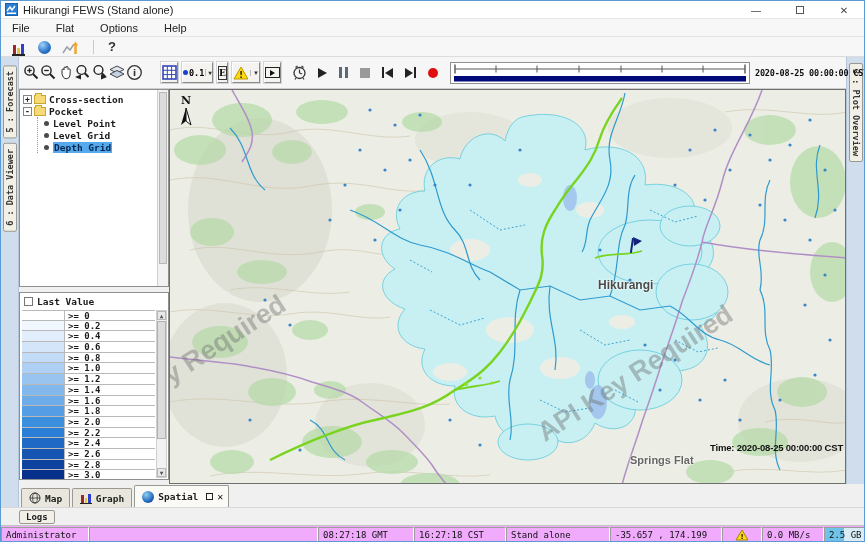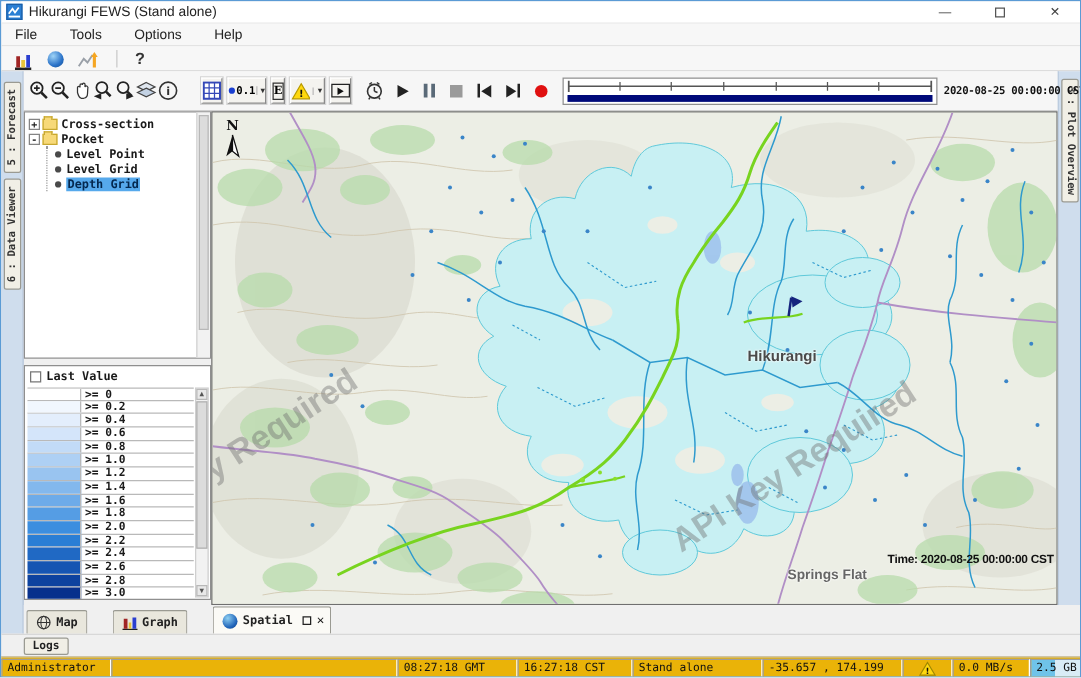--- a/index.html
+++ b/index.html
@@ -101,35 +101,35 @@
   .maplabel { position:absolute; color:#4e4e4e; text-shadow:0 0 2px #fff,0 0 2px #fff; white-space:nowrap;font-weight:bold; }
   .lbl-hikurangi { left:428px; top:188px; font-size:12px; font-weight:bold; color:#4a4a4a; }
   .lbl-springs { left:460px; top:364px; font-size:11px; color:#666; }
   .map-time { position:absolute; right:2px; top:352px; font-family:Liberation Sans, sans-serif; font-weight:bold; font-size:9.5px; letter-spacing:-0.2px; color:#111; }
   .scalebar { position:absolute; left:5px; top:346px; width:235px; height:18px; font-family:"DejaVu Sans Mono",monospace; font-weight:bold; font-size:8.5px; color:#111; }
   .scalebar .num { position:absolute; top:0; }
   .sb-track { position:absolute; left:0; top:10px; width:228px; height:5px; border:1px solid #111; display:flex; }
   .sb-track i { display:block; flex:1; } .sb-track i:nth-child(odd){background:#111;} .sb-track i:nth-child(even){background:#fff;}
 
   
-  .tabsrow { position:absolute; left:18px; top:483px; width:827px; height:23px; background:#f0f0f0; display:flex; align-items:flex-end; gap:20px; padding-left:2px; }
+  .tabsrow { position:absolute; left:18px; top:483px; width:827px; height:23px; background:#f0f0f0; display:flex; align-items:flex-end; gap:2px; padding-left:2px; }
   .btab { display:flex; align-items:center; gap:4px; background:#e9e7dd; border:1px solid #9a9a92; border-bottom:none; border-radius:2px 2px 0 0; height:19px; padding:0 7px; font-family:"DejaVu Sans Mono",monospace; font-weight:bold; font-size:9.5px; color:#222; }
   .btab.active { background:#fbfaf6; height:22px; padding-right:5px; }
   .tabctl { display:flex; align-items:center; gap:4px; margin-left:4px; }
   .tabctl .maxbox { width:7px; height:7px; border:1.5px solid #222; }
   .tabctl .closex { font-size:10px; font-weight:bold; color:#111; }
   .mini-globe-wire { width:12px; height:12px; }
   .mini-bars { display:flex; align-items:flex-end; gap:1px; height:11px; border-bottom:1.5px solid #222; padding:0 1px; }
   .mini-bars i { display:block; width:2.5px; }
   .mini-globe-blue { width:12px; height:12px; border-radius:50%; background:radial-gradient(circle at 35% 30%, #8ecff2, #1e62b8 65%, #123f7e); }
 
   
   .logsrow { position:absolute; left:0; top:506px; width:865px; height:18px; background:#f0f0f0; border-top:1px solid #d8d8d8; display:flex; align-items:center; padding-left:18px; }
   .logs-btn { background:#f1efe6; border:1px solid #9a9a92; border-radius:2px; font-family:"DejaVu Sans Mono",monospace; font-weight:bold; font-size:9px; color:#222; padding:1px 6px; }
-  .statusbar { position:absolute; left:0; top:524px; width:865px; height:18px; background:#eab308; border-top:1px solid #c4c4c4; display:flex; font-family:"DejaVu Sans Mono",monospace; font-size:9px; color:#111; }
+  .statusbar { position:absolute; left:0; top:524px; width:865px; height:18px; background:#f0abfc; border-top:1px solid #c4c4c4; display:flex; font-family:"DejaVu Sans Mono",monospace; font-size:9px; color:#111; }
   .scell { border:1px solid; border-color:#9d9d9d #ffffff #ffffff #9d9d9d; height:16px; margin-top:1px; display:flex; align-items:center; padding:0 4px; white-space:nowrap; overflow:hidden; }
   .scell.grow { flex:1; }
   .mem { background:linear-gradient(to right,#6fc3e9 0 48%, #d9ecf6 48%); }
 
   svg text { font-family:"DejaVu Sans",sans-serif; }
 </style>
 </head>
 <body>
 
 <div class="app">
@@ -146,21 +146,21 @@
       <span class="win-btn">—</span>
       <span class="win-btn">
           <span class="maxbox"></span>
         </span>
       <span class="win-btn">✕</span>
     </div>
   </div>
 
   <div class="menubar">
     <span class="menu-item">File</span>
-    <span class="menu-item">Tools</span>
+    <span class="menu-item">Flat</span>
     <span class="menu-item">Options</span>
     <span class="menu-item">Help</span>
   </div>
 
   <div class="toolbar1">
     <span class="t1-icon">
       <span class="bars">
           <i style="height:9px;background:#a02525"></i>
           <i style="height:6px;background:#e8c43c"></i>
           <i style="height:10px;background:#2b3fd0"></i>

